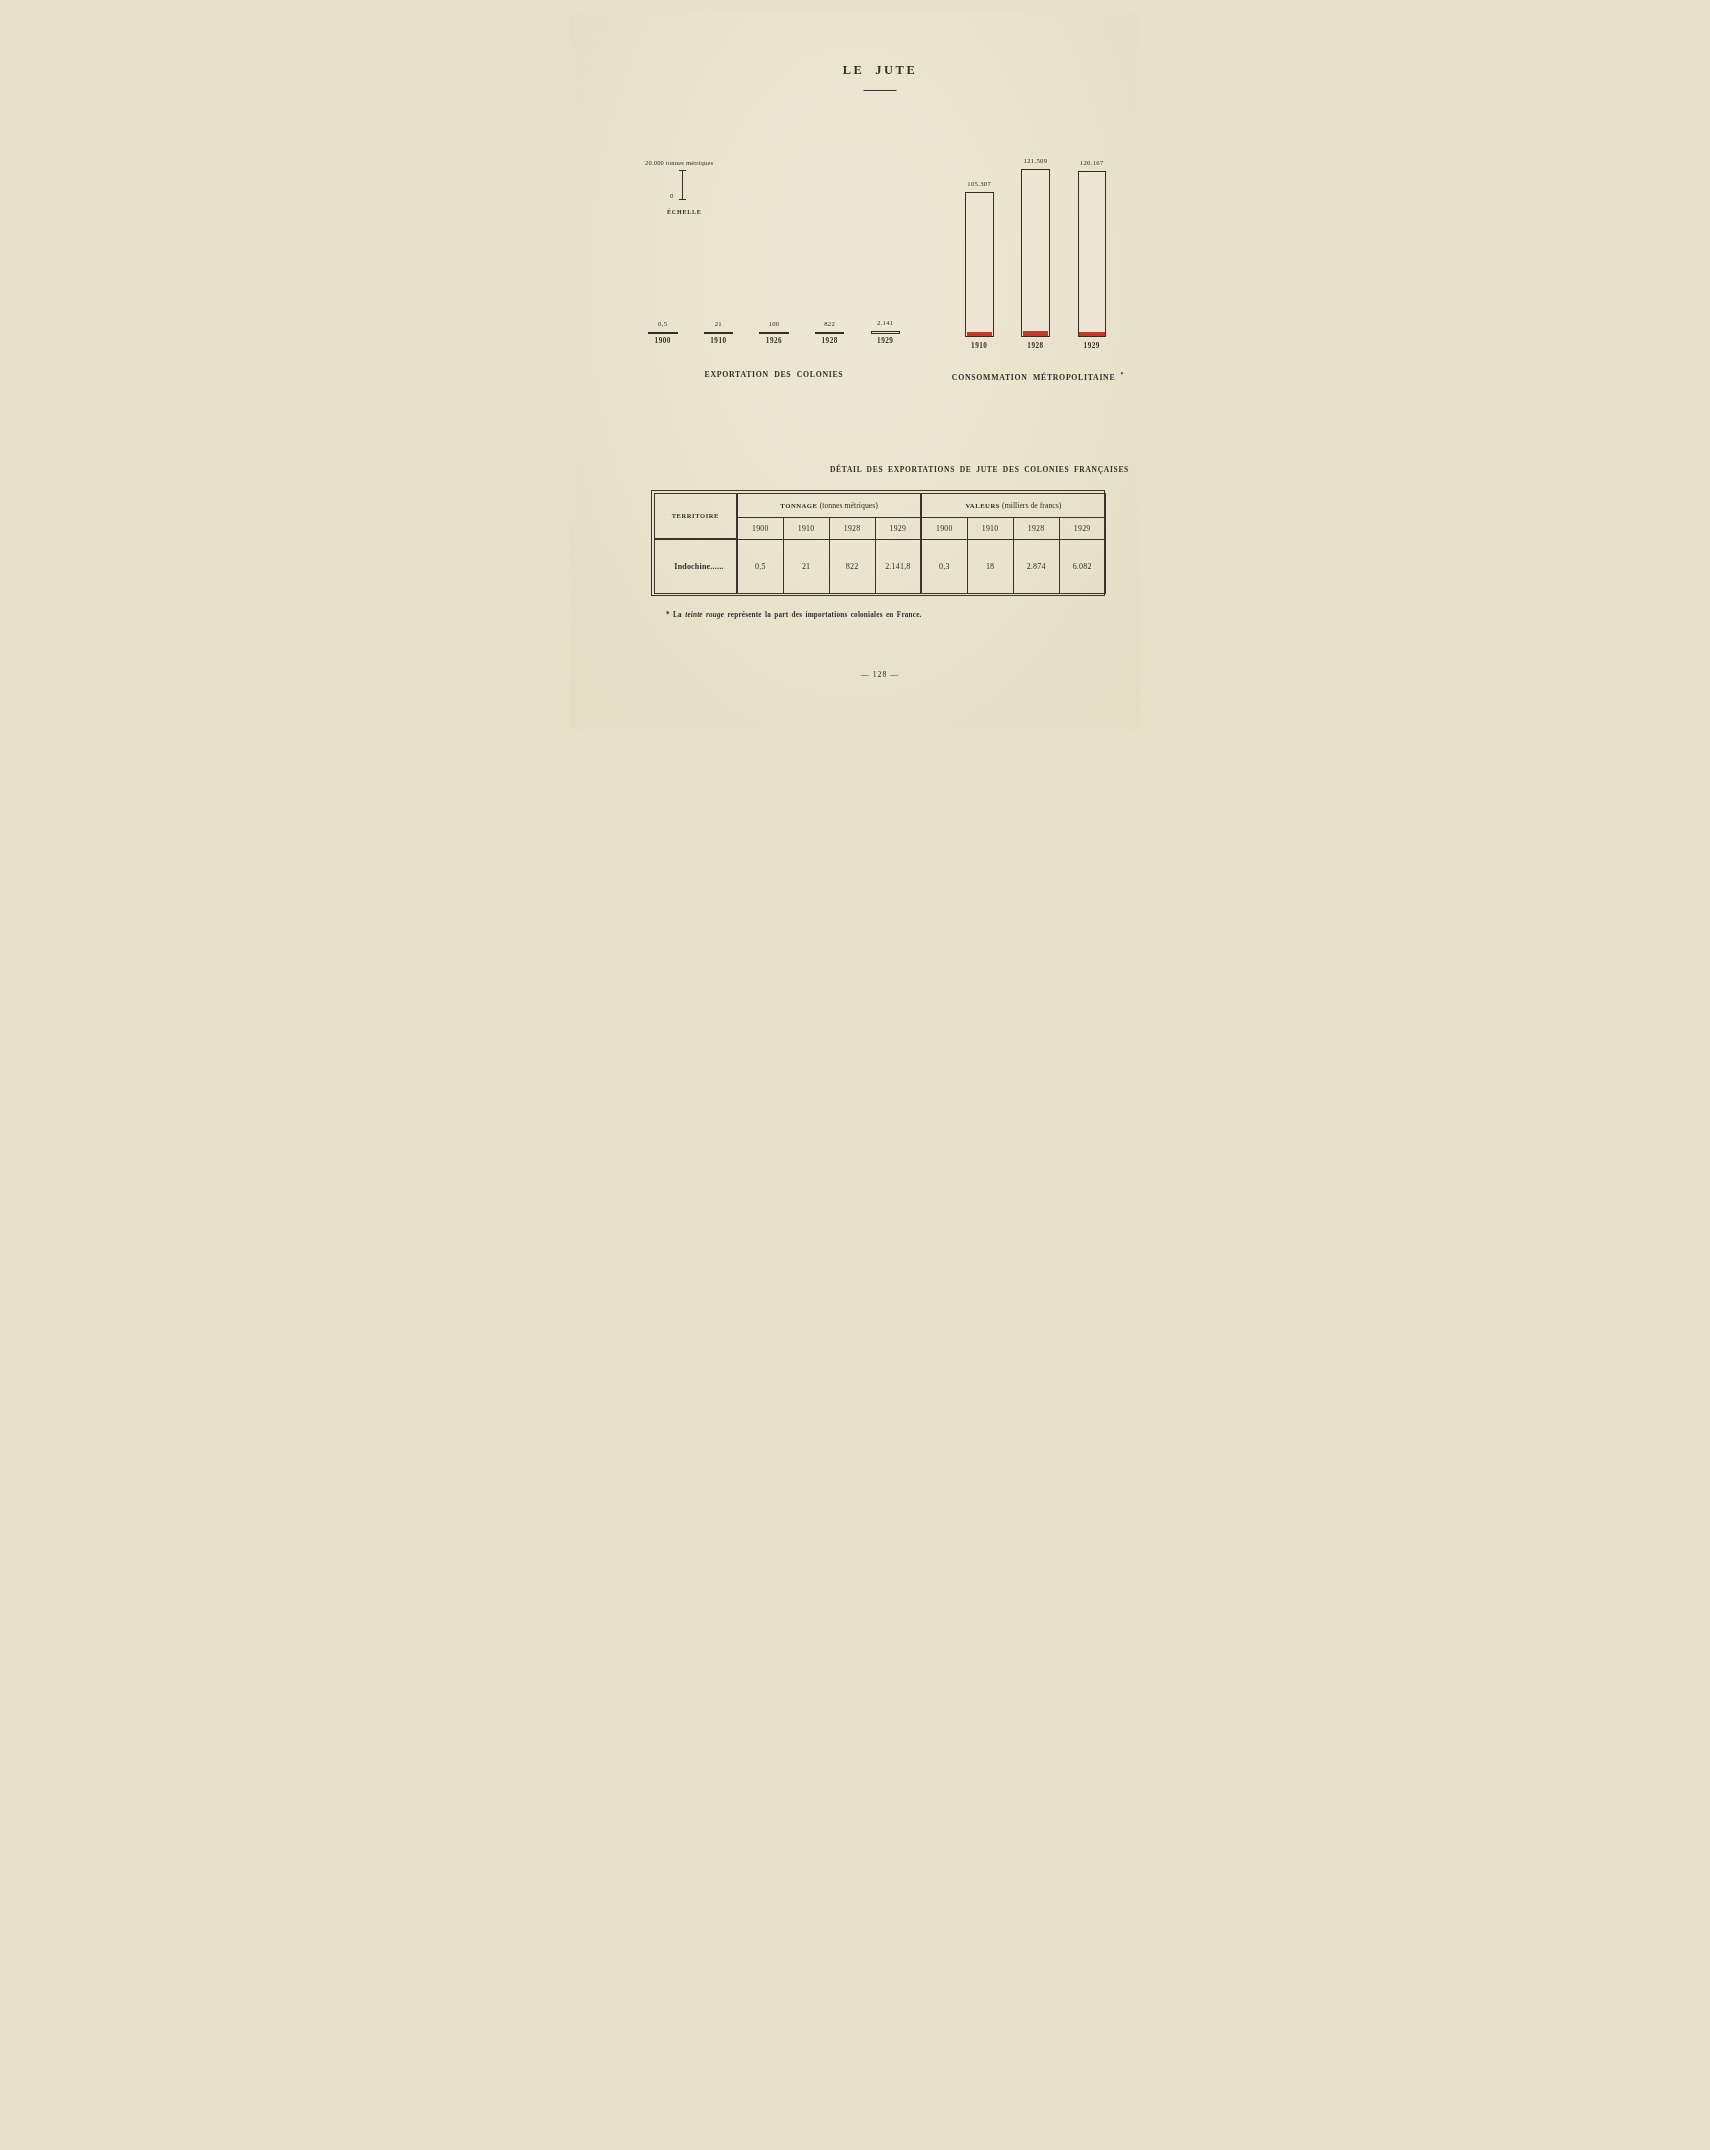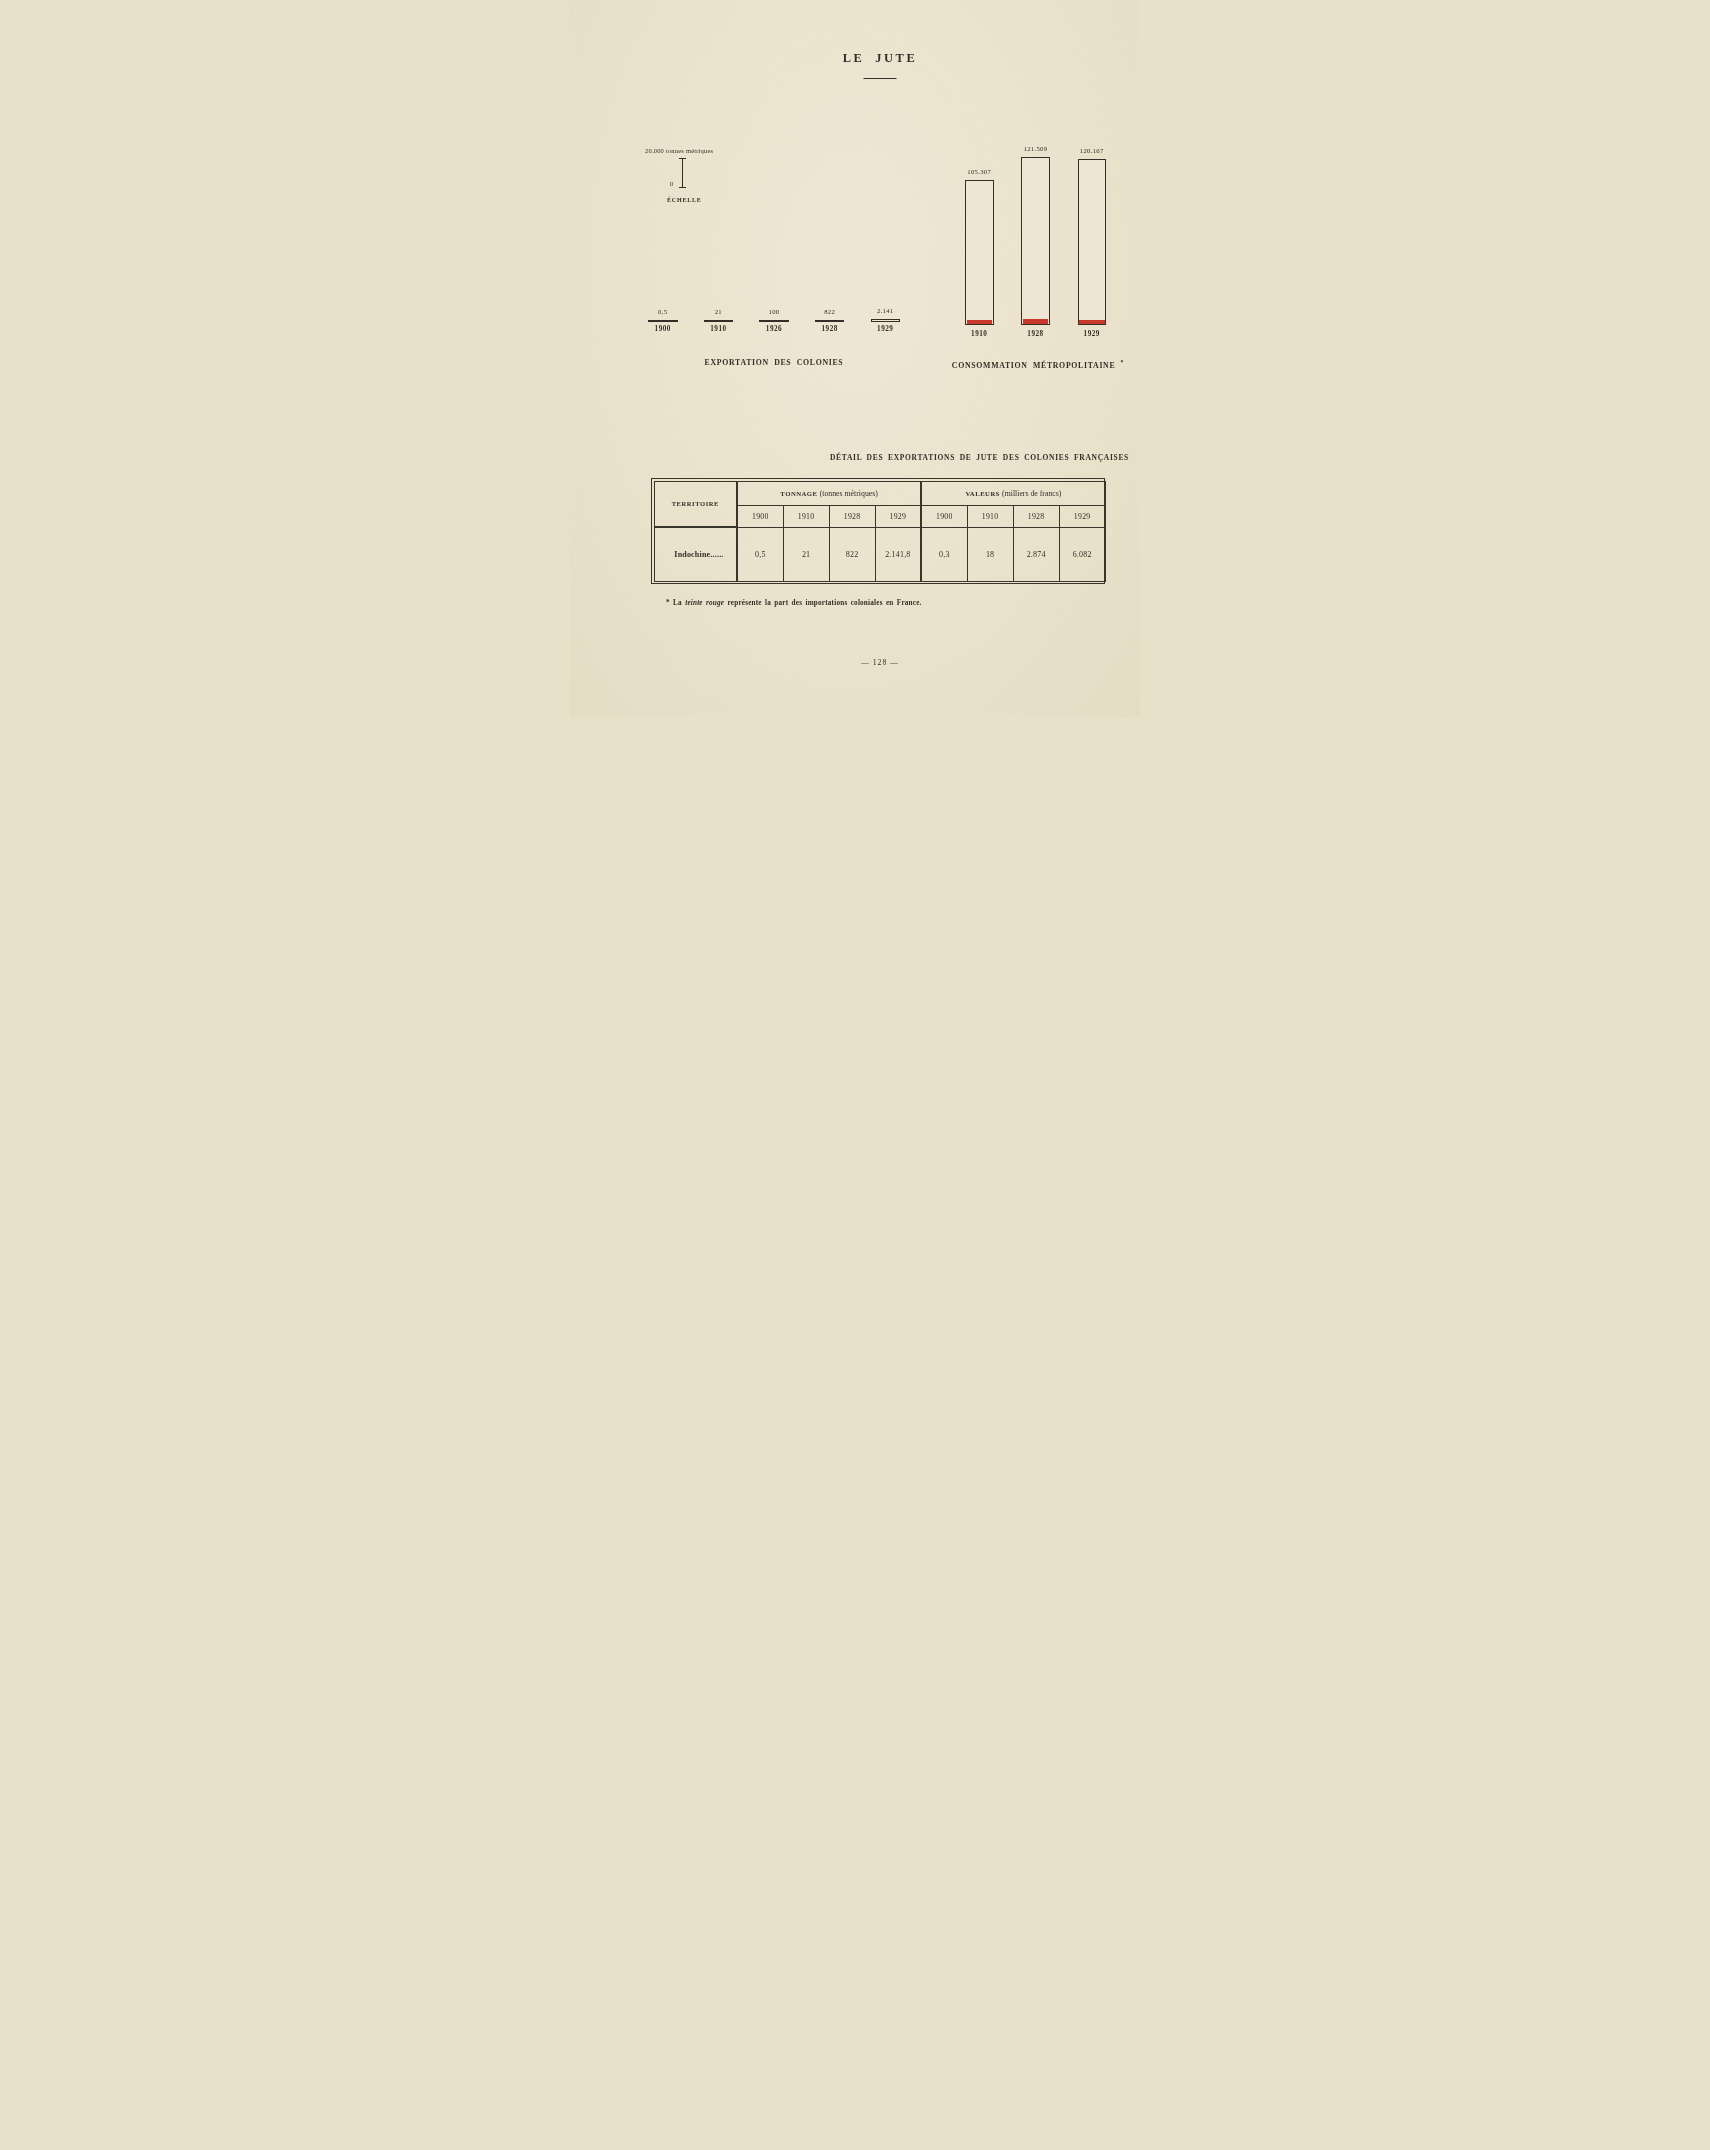--- a/index.html
+++ b/index.html
@@ -3,21 +3,21 @@
 <meta charset="utf-8">
 <style>
   * { box-sizing: border-box; margin: 0; padding: 0; }
   html, body { background: #e9e0ca; }
   body { font-family: "Liberation Serif", "DejaVu Serif", serif; }
 
   .page {
     position: relative;
     width: 570px;
     height: 717px;
-    margin: 0 auto;
+    margin: 12px auto;
     background: radial-gradient(ellipse at 50% 38%, #efe7d4 0%, #ebe2cd 55%, #e5dcc4 100%);
     color: #332e26;
     overflow: hidden;
   }
 
   
   .page-title {
     position: absolute; top: 51px; left: 310px; transform: translateX(-50%);
     font-size: 12.4px; font-weight: bold; letter-spacing: 2.6px; word-spacing: 5.2px;
     white-space: nowrap;

